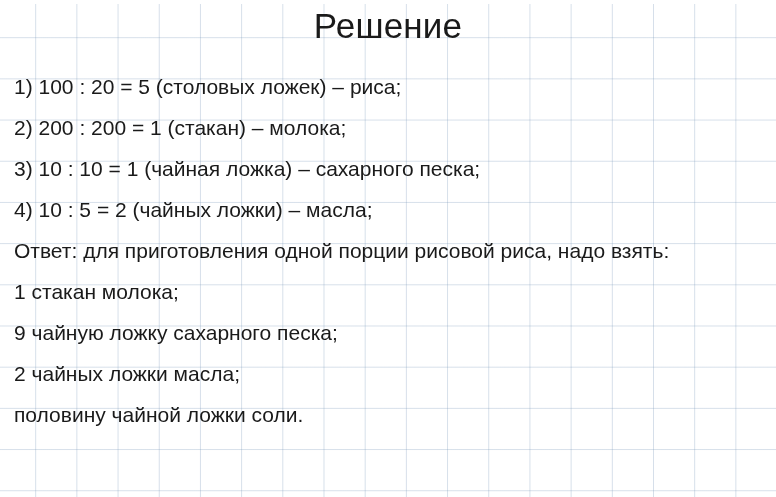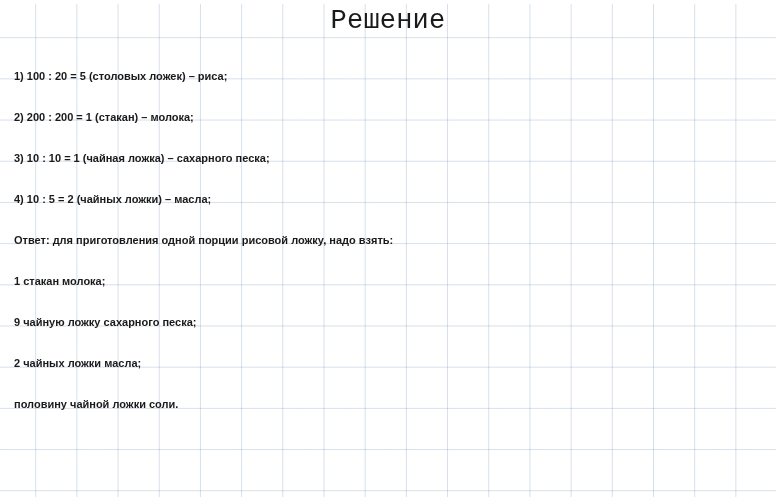--- a/index.html
+++ b/index.html
@@ -26,53 +26,51 @@
     background-position: -6px -8px;
   }
   .content {
     position: relative;
     z-index: 2;
     padding: 0 14px;
     box-sizing: border-box;
   }
   .title {
     text-align: center;
-    font-size: 27px;
+    font-size: 35px;
     color: #1a1a1a;
     font-weight: 400;
     margin: 4px 0 4px 0;
     padding-top: 2px;
     letter-spacing: 0.2px;
-    font-family: Liberation Mono, monospace;
   }
   .lines {
     margin-top: 20px;
   }
   .line {
-    font-size: 11px;
+    font-size: 21px;
     color: #1a1a1a;
     line-height: 41px;
     white-space: nowrap;
-    font-weight: bold;
   }
   .line.wrap {
     white-space: normal;
   }
 </style>
 </head>
 <body>
 
 <div class="page">
   <div class="content">
     <h1 class="title">Решение</h1>
     <div class="lines">
       <div class="line">1) 100 : 20 = 5 (столовых ложек) – риса;</div>
       <div class="line">2) 200 : 200 = 1 (стакан) – молока;</div>
       <div class="line">3) 10 : 10 = 1 (чайная ложка) – сахарного песка;</div>
       <div class="line">4) 10 : 5 = 2 (чайных ложки) – масла;</div>
-      <div class="line">Ответ: для приготовления одной порции рисовой ложку, надо взять:</div>
+      <div class="line">Ответ: для приготовления одной порции рисовой риса, надо взять:</div>
       <div class="line">1 стакан молока;</div>
       <div class="line">9 чайную ложку сахарного песка;</div>
       <div class="line">2 чайных ложки масла;</div>
       <div class="line">половину чайной ложки соли.</div>
     </div>
   </div>
 </div>
 
 </body></html>

